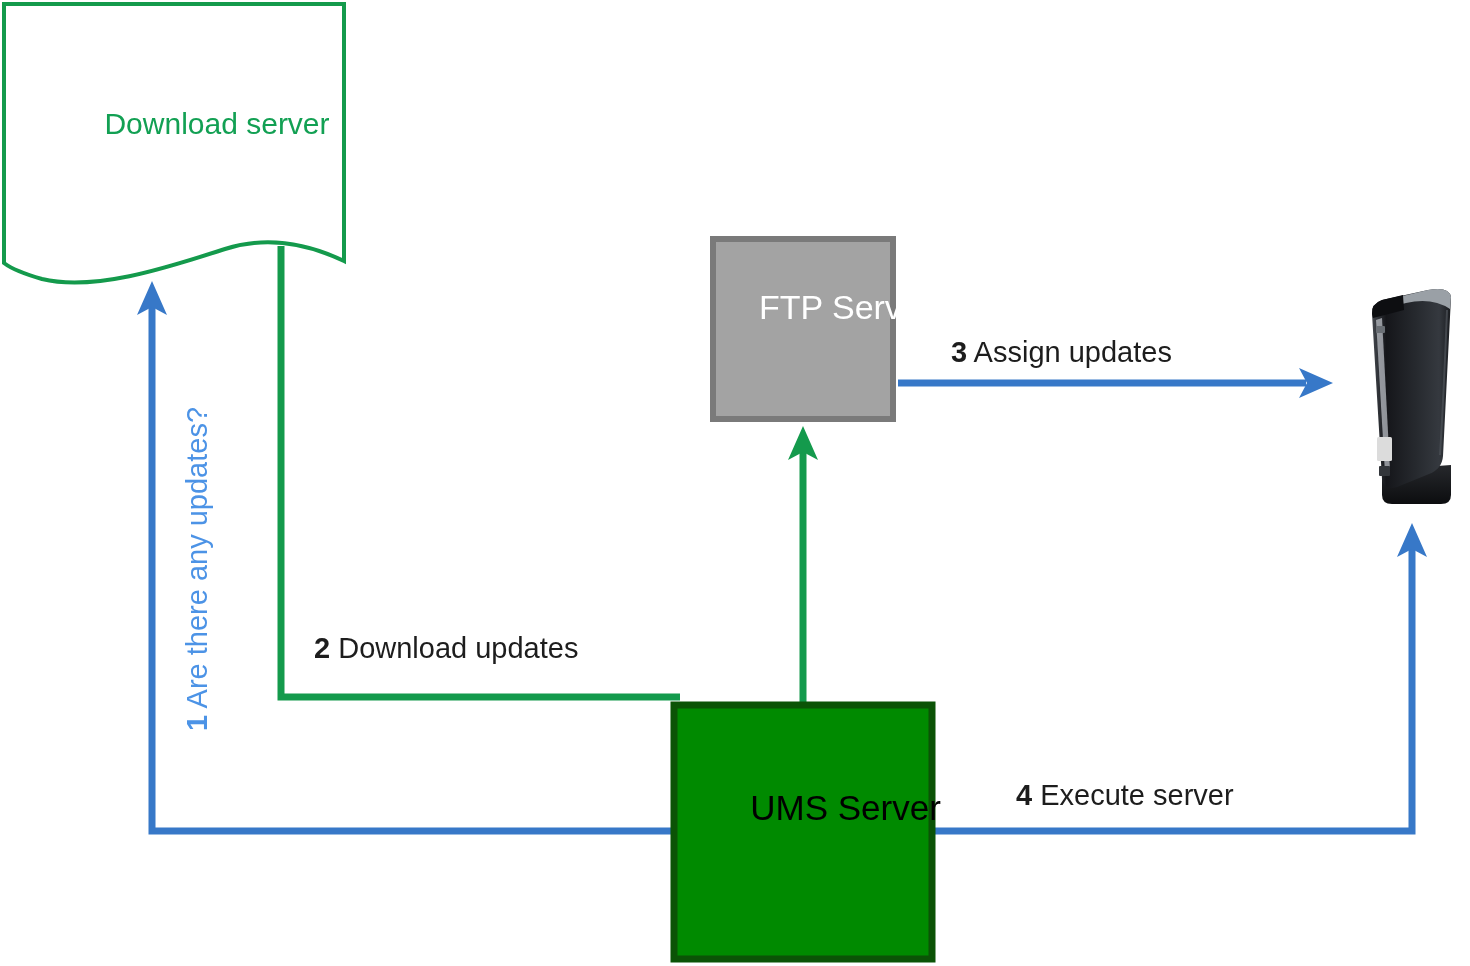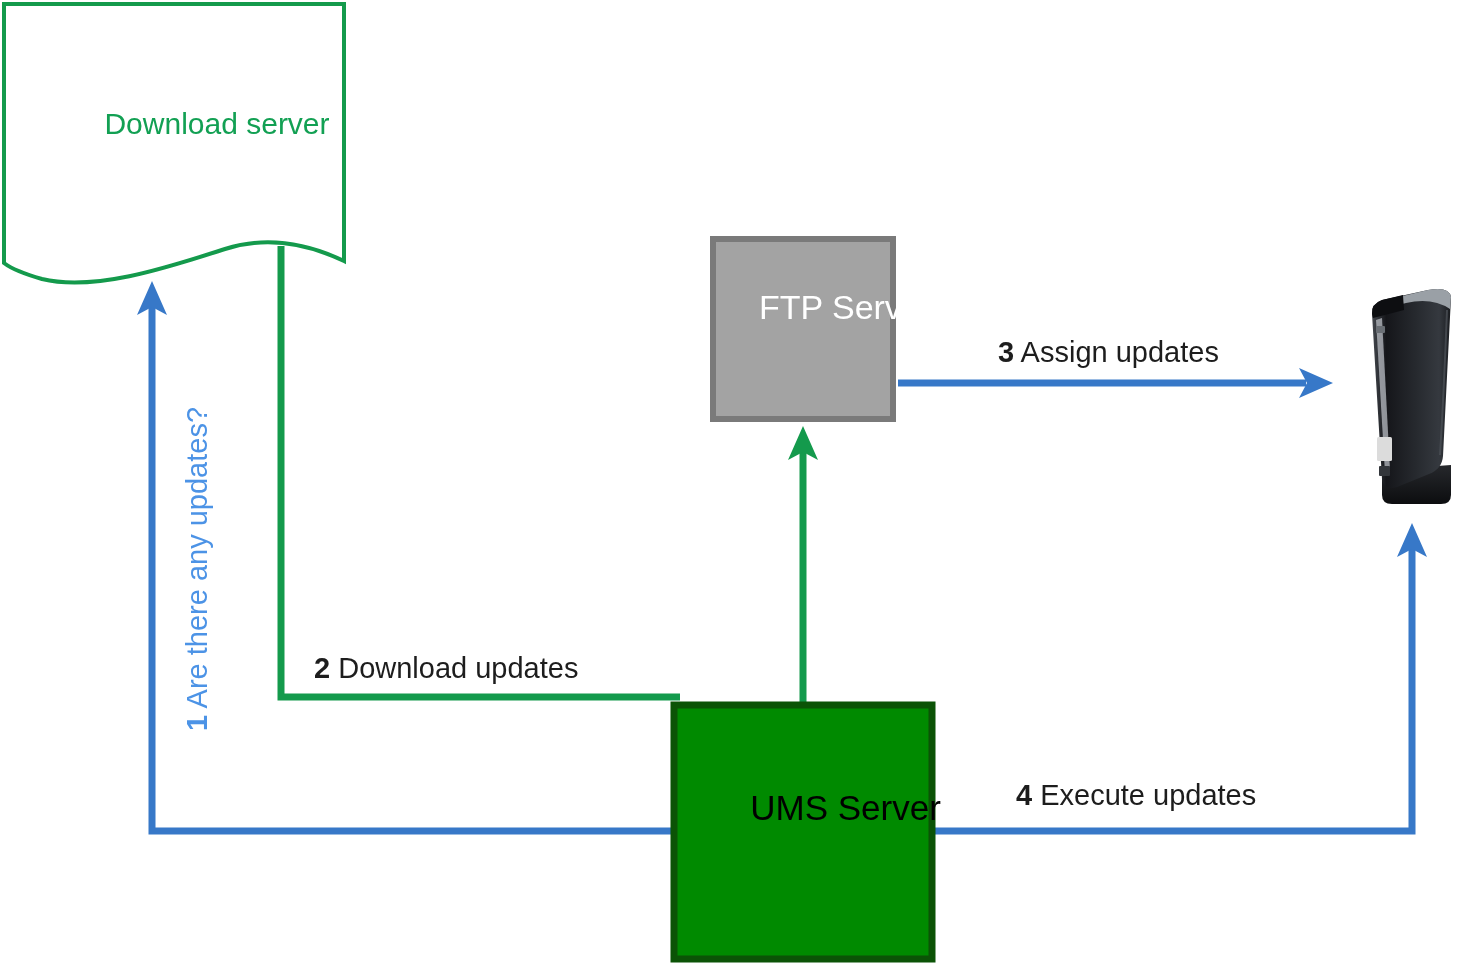--- a/index.html
+++ b/index.html
@@ -24,22 +24,22 @@
   }
   .ums-label{
     left:671px;top:783px;width:263px;
     font-size:35px;line-height:50px;color:#000000;
   }
   .step1-label{
     left:197px;top:569px;
     transform:translate(-50%,-50%) rotate(-90deg);
     color:#4C93E6;font-size:29px;
   }
-  .step2-label{left:314px;top:652px;}
-  .step3-label{left:998px;top:336px;}
+  .step2-label{left:314px;top:632px;}
+  .step3-label{left:951px;top:336px;}
   .step4-label{left:1016px;top:779px;}
 </style>
 </head>
 <body>
 
 <div id="stage">
 
   <svg id="wires" viewBox="0 0 1470 966">
     <defs>
       <linearGradient id="bodyGrad" x1="0" y1="0" x2="1" y2="0">
@@ -117,16 +117,16 @@
     <span>Download updates</span>
   </div>
 
   <div class="label step3-label">
     <span class="num">3</span>
     <span>Assign updates</span>
   </div>
 
   <div class="label step4-label">
     <span class="num">4</span>
-    <span>Execute updates</span>
+    <span>Execute server</span>
   </div>
 
 </div>
 
 </body></html>

